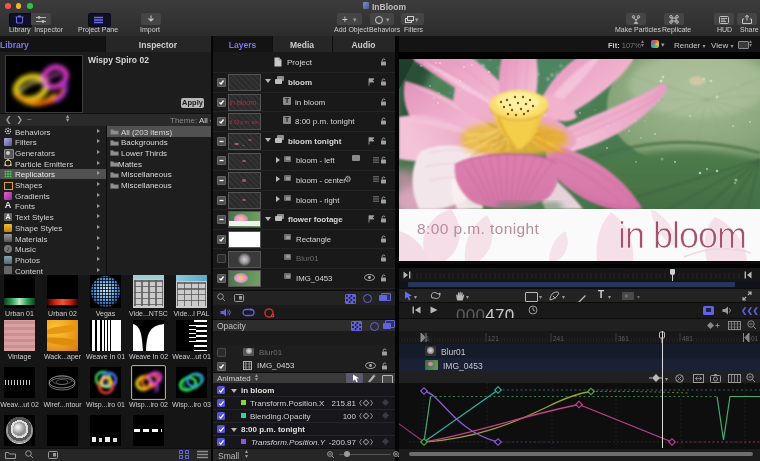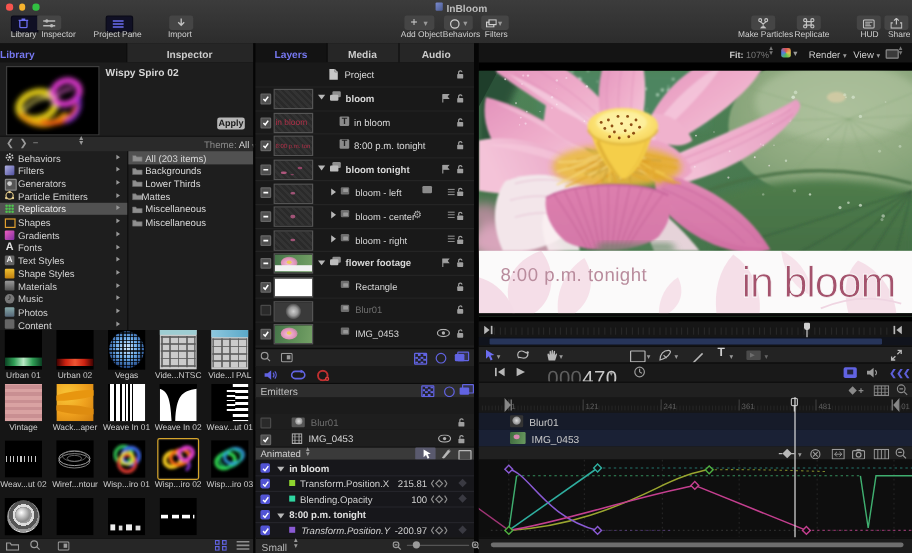--- a/index.html
+++ b/index.html
@@ -636,21 +636,21 @@
         <path d="M8.5 0 l2.6 1.5 l-2.6 1.5 z" fill="#6163e2"></path>
       </svg>
       <svg class="abs" style="left:264px;top:307.5px" width="11" height="10" viewBox="0 0 11 10">
         <circle cx="5" cy="5" r="4" fill="none" stroke="#c03030" stroke-width="1.6"></circle>
         <circle cx="8.6" cy="7.8" r="1.8" fill="#e04040"></circle>
         <circle cx="8.6" cy="7.8" r="0.7" fill="#601010"></circle>
       </svg>
 </div>
 
 <div class="abs" style="left:213px;top:319px;width:182px;height:12px;background:#2d2d2d;border-top:1px solid #0c0c0c;border-bottom:1px solid #0c0c0c;"></div>
-<div class="abs txt" style="left:217px;top:321px;color:#c0c0c0;font-size:8.5px;">Emitters</div>
+<div class="abs txt" style="left:217px;top:321px;color:#c0c0c0;font-size:8.5px;">Opacity</div>
 <div id="mp-icons2">
 <div class="abs" style="left:351px;top:321px;width:9px;height:8px;background:repeating-conic-gradient(#6163e2 0% 25%,#23232d 0% 50%) 0 0/4.5px 4px;border:1px solid #6163e2;border-radius:1px;"></div>
       <div class="abs" style="left:369.5px;top:321.5px;width:7px;height:7px;border:1.6px solid #6163e2;border-radius:50%;"></div>
       <div class="abs" style="left:385px;top:320px;width:8px;height:6px;background:#33334d;border:1px solid #6163e2;border-radius:1px;"></div>
       <div class="abs" style="left:383px;top:322.5px;width:8px;height:6px;background:#6163e2;border-radius:1px;"></div>
 </div>
 
 <div class="abs" style="left:213px;top:331px;width:182px;height:14px;background:#1b1b1b;"></div>
 
 <div class="abs" style="left:213px;top:345px;width:182px;height:13px;background:#1e1e1e;border-bottom:1px solid #141414;"></div>

